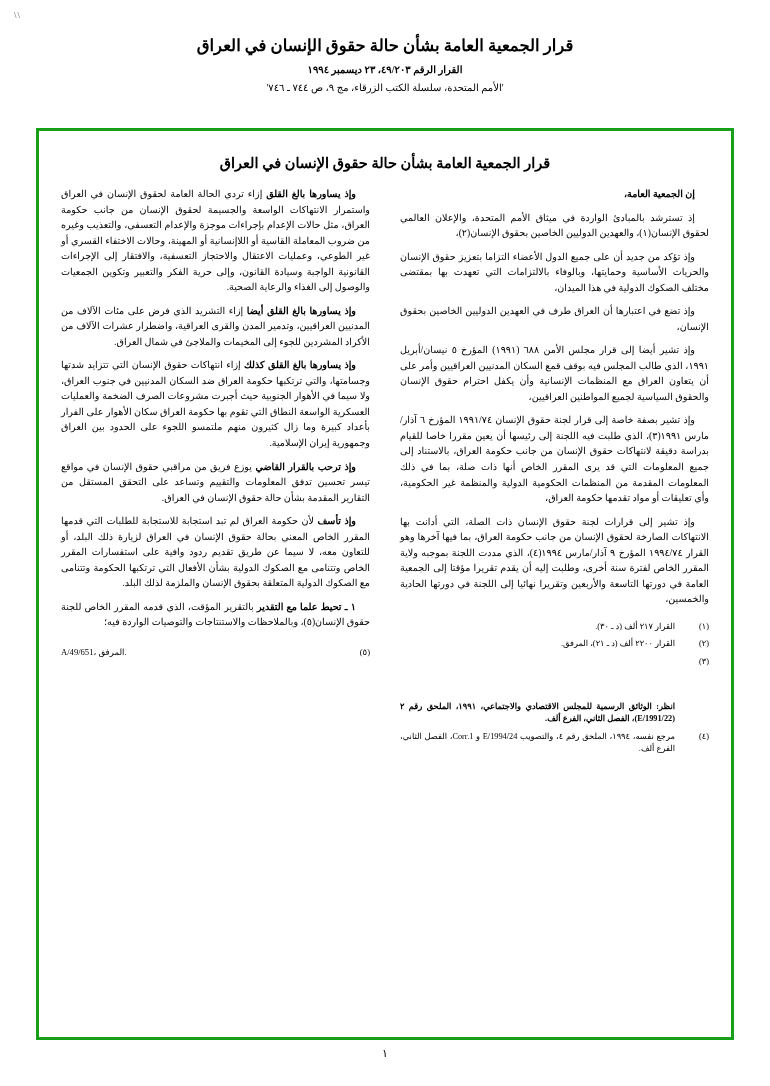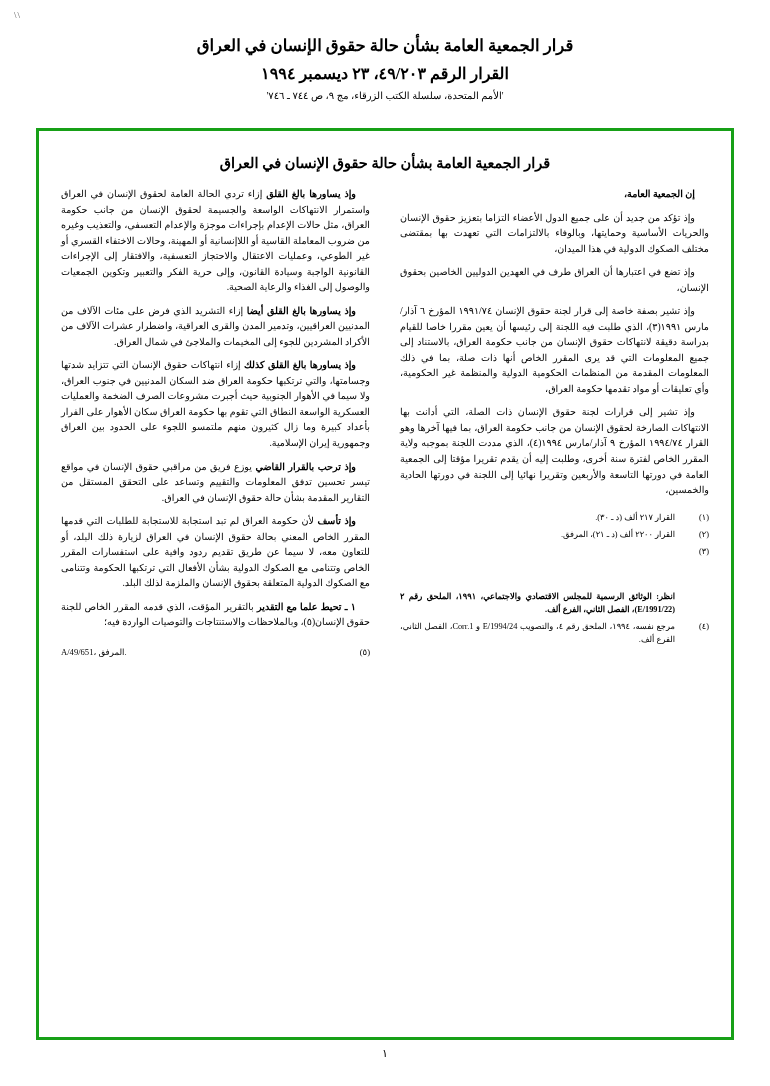--- a/index.html
+++ b/index.html
@@ -37,21 +37,21 @@
     width: 770px;
     text-align: center;
   }
   .doc-header .h-title {
     font-size: 16.5px;
     font-weight: bold;
     letter-spacing: 0.2px;
     margin-bottom: 8px;
   }
   .doc-header .h-sub {
-    font-size: 16px;
+    font-size: 10px;
     font-weight: bold;
     margin-bottom: 7px;
   }
   .doc-header .h-note {
     font-size: 10px;
     font-weight: normal;
   }
   
   .frame {
     position: absolute;
@@ -157,22 +157,24 @@
     <div class="h-note">'الأمم المتحدة، سلسلة الكتب الزرقاء، مج ٩، ص ٧٤٤ ـ ٧٤٦'</div>
   </div>
 
   <div class="frame">
     <div class="frame-title">قرار الجمعية العامة بشأن حالة حقوق الإنسان في العراق</div>
 
     <div class="columns">
 
       <div class="col">
         <p class="lead">إن الجمعية العامة،</p>
+        <p>إذ تسترشد بالمبادئ الواردة في ميثاق الأمم المتحدة، والإعلان العالمي لحقوق الإنسان(١)، والعهدين الدوليين الخاصين بحقوق الإنسان(٢)،</p>
         <p>وإذ تؤكد من جديد أن على جميع الدول الأعضاء التزاما بتعزيز حقوق الإنسان والحريات الأساسية وحمايتها، وبالوفاء بالالتزامات التي تعهدت بها بمقتضى مختلف الصكوك الدولية في هذا الميدان،</p>
         <p>وإذ تضع في اعتبارها أن العراق طرف في العهدين الدوليين الخاصين بحقوق الإنسان،</p>
+        <p>وإذ تشير أيضا إلى قرار مجلس الأمن ٦٨٨ (١٩٩١) المؤرخ ٥ نيسان/أبريل ١٩٩١، الذي طالب المجلس فيه بوقف قمع السكان المدنيين العراقيين وأمر على أن يتعاون العراق مع المنظمات الإنسانية وأن يكفل احترام حقوق الإنسان والحقوق السياسية لجميع المواطنين العراقيين،</p>
         <p>وإذ تشير بصفة خاصة إلى قرار لجنة حقوق الإنسان ١٩٩١/٧٤ المؤرخ ٦ آذار/مارس ١٩٩١(٣)، الذي طلبت فيه اللجنة إلى رئيسها أن يعين مقررا خاصا للقيام بدراسة دقيقة لانتهاكات حقوق الإنسان من جانب حكومة العراق، بالاستناد إلى جميع المعلومات التي قد يرى المقرر الخاص أنها ذات صلة، بما في ذلك المعلومات المقدمة من المنظمات الحكومية الدولية والمنظمة غير الحكومية، وأي تعليقات أو مواد تقدمها حكومة العراق،</p>
         <p>وإذ تشير إلى قرارات لجنة حقوق الإنسان ذات الصلة، التي أدانت بها الانتهاكات الصارخة لحقوق الإنسان من جانب حكومة العراق، بما فيها آخرها وهو القرار ١٩٩٤/٧٤ المؤرخ ٩ آذار/مارس ١٩٩٤(٤)، الذي مددت اللجنة بموجبه ولاية المقرر الخاص لفترة سنة أخرى، وطلبت إليه أن يقدم تقريرا مؤقتا إلى الجمعية العامة في دورتها التاسعة والأربعين وتقريرا نهائيا إلى اللجنة في دورتها الحادية والخمسين،</p>
 
         <div class="footnotes">
           <div class="fn-row">
             <div class="fn-num">(١)</div>
             <div class="fn-txt">القرار ٢١٧ ألف (د ـ ٣٠).</div>
           </div>
           <div class="fn-row">
             <div class="fn-num">(٢)</div>

